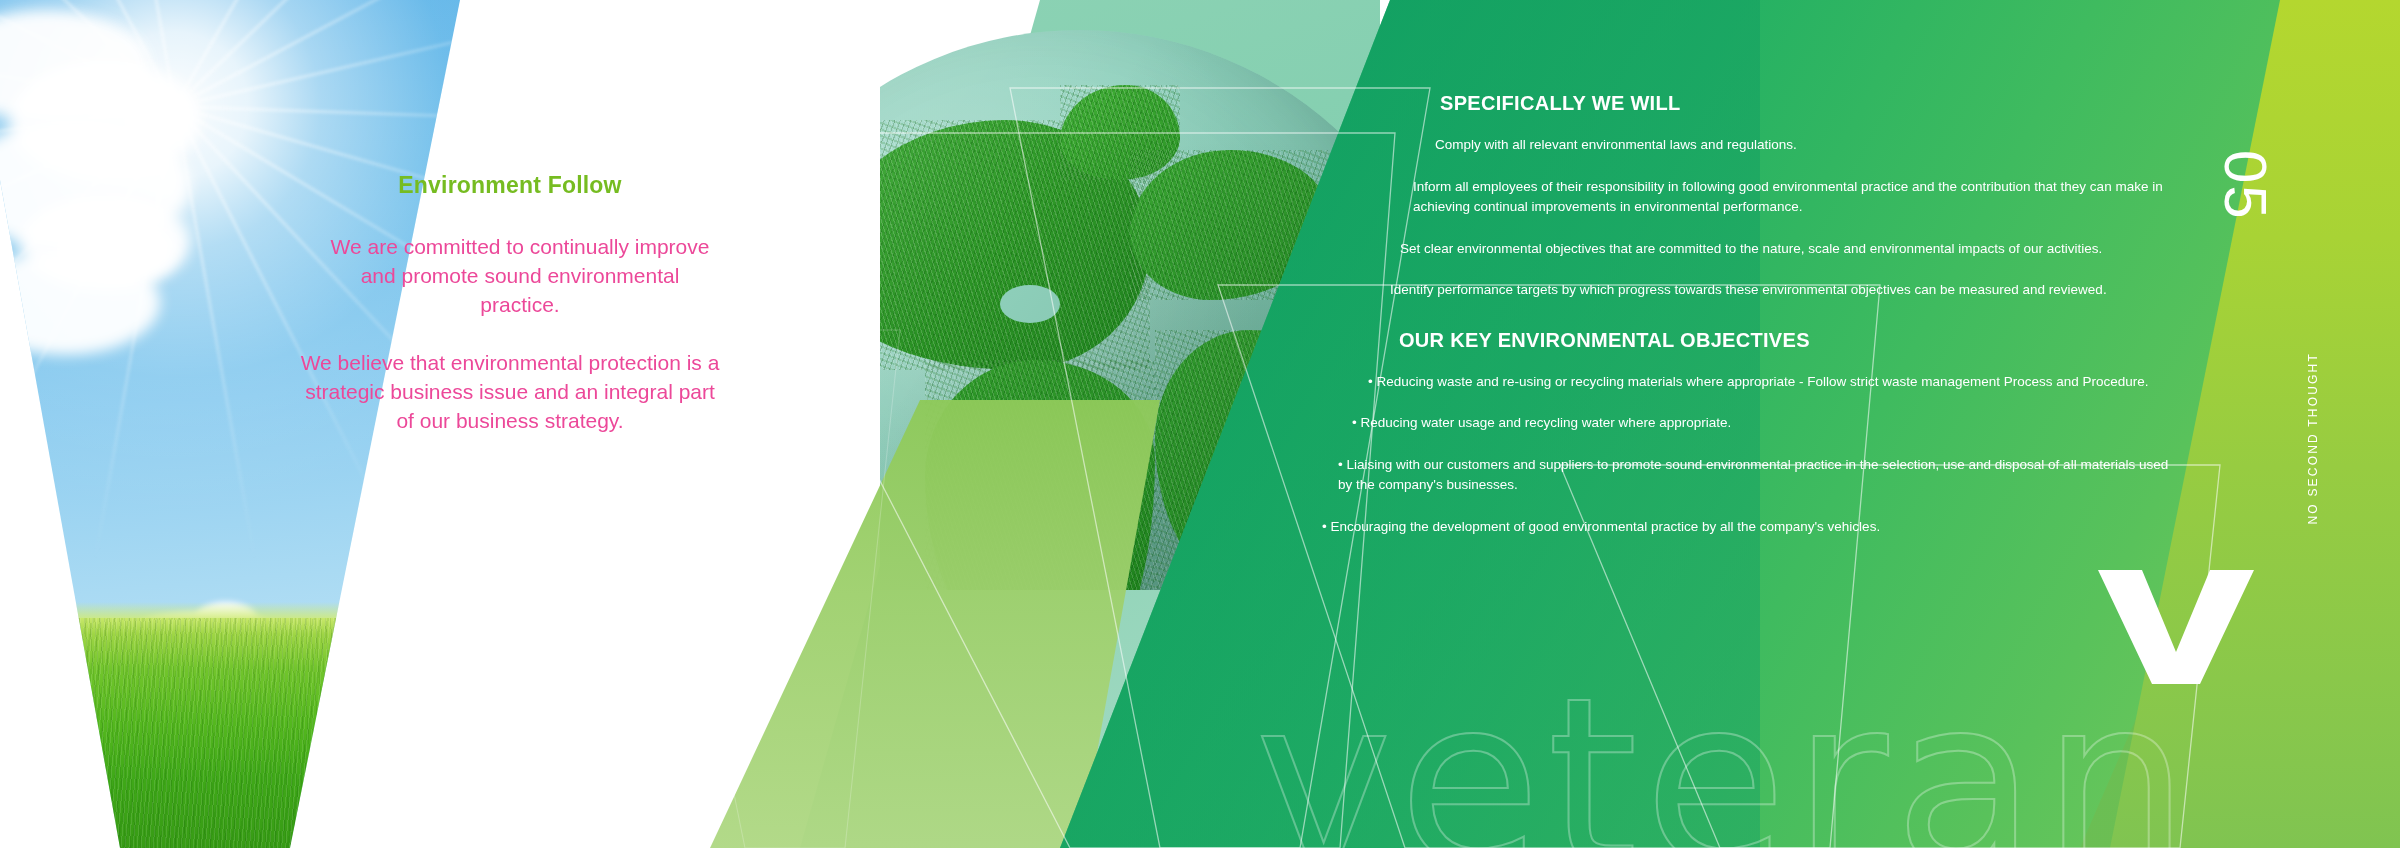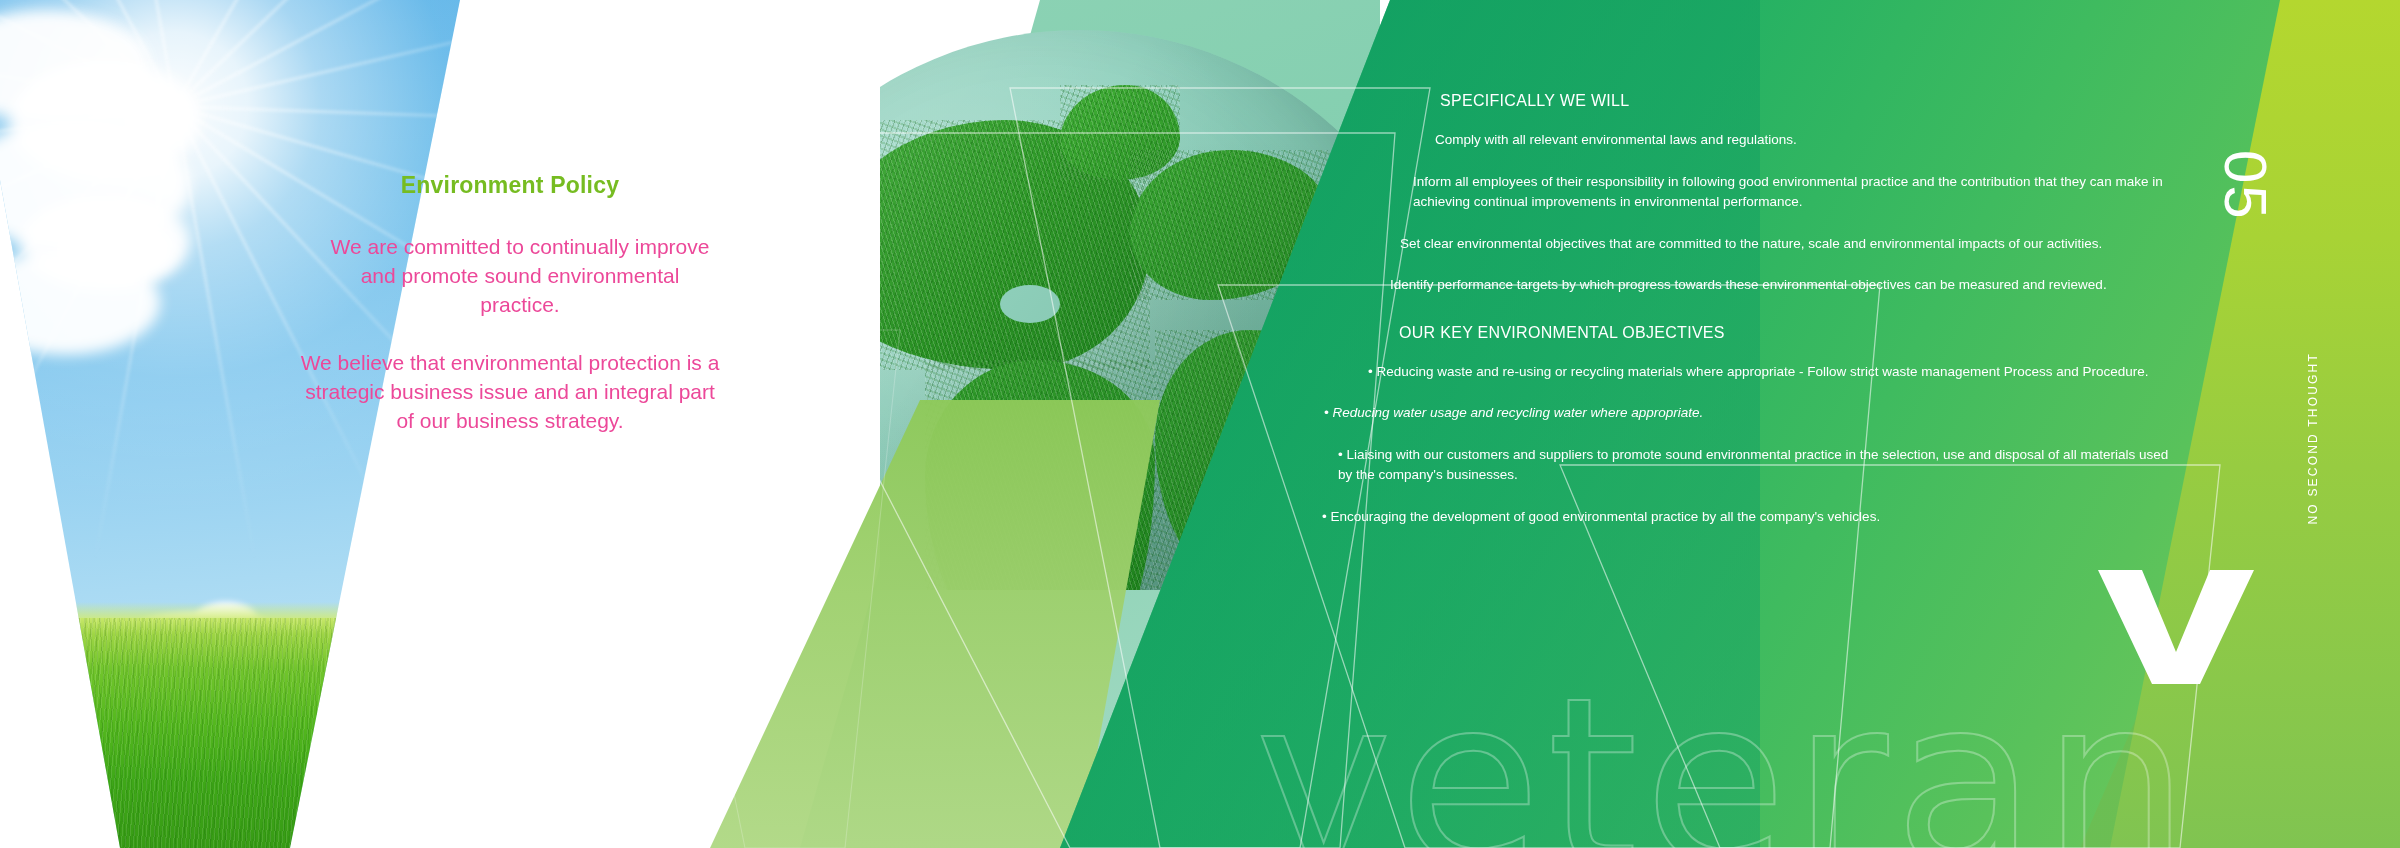--- a/index.html
+++ b/index.html
@@ -181,34 +181,34 @@
     color:#ec4899;font-size:21px;line-height:1.37;margin:0 0 30px 0;
     font-weight:300;
   }
   .left-para.p1{padding-left:20px;}
 
   
   .right-col{
     position:absolute;left:1280px;top:92px;width:900px;color:#ffffff;
   }
   .sec-head{
-    font-size:16px;font-weight:normal;letter-spacing:.3px;
+    font-size:20px;font-weight:bold;letter-spacing:.3px;
     margin:0 0 20px 0;
   }
   .sec-head.h1{margin-left:160px;}
   .sec-head.h2{margin-left:119px;margin-top:28px;}
   .r-item{
     font-size:13.5px;line-height:1.52;margin:0 0 21px 0;font-weight:400;
   }
   .i1{margin-left:155px;}
   .i2{margin-left:133px;}
   .i3{margin-left:120px;}
   .i4{margin-left:110px;}
   .b1{margin-left:88px;}
-  .b2{margin-left:44px;font-style:italic;}
+  .b2{margin-left:72px;}
   .b3{margin-left:70px;}
   .b4{margin-left:58px;}
   .b5{margin-left:42px;}
 
   
   .pagenum{
     position:absolute;left:2280px;top:150px;
     color:#ffffff;font-size:60px;font-weight:300;letter-spacing:2px;
     transform:rotate(90deg);transform-origin:left top;
     font-family:"Liberation Sans",sans-serif;
@@ -294,21 +294,21 @@
       <path d="M1560 465 L2220 465 L2180 848 L1720 848 Z"></path>
     </g>
     <g fill="none" stroke="rgba(255,255,255,0.22)" stroke-width="1.1">
       <path d="M640 330 L900 330 L845 848 L745 848 Z"></path>
     </g>
   </svg>
 
   <div class="watermark">veteran</div>
 
   <div class="left-col">
-    <h1 class="left-title">Environment Policy</h1>
+    <h1 class="left-title">Environment Follow</h1>
     <p class="left-para p1">We are committed to continually improve and promote sound environmental practice.</p>
     <p class="left-para p2">We believe that environmental protection is a strategic business issue and an integral part of our business strategy.</p>
   </div>
 
   <div class="right-col">
 
     <h2 class="sec-head h1">SPECIFICALLY WE WILL</h2>
 
     <p class="r-item i1">Comply with all relevant environmental laws and regulations.</p>
     <p class="r-item i2">Inform all employees of their responsibility in following good environmental practice and the contribution that they can make in achieving continual improvements in environmental performance.</p>

